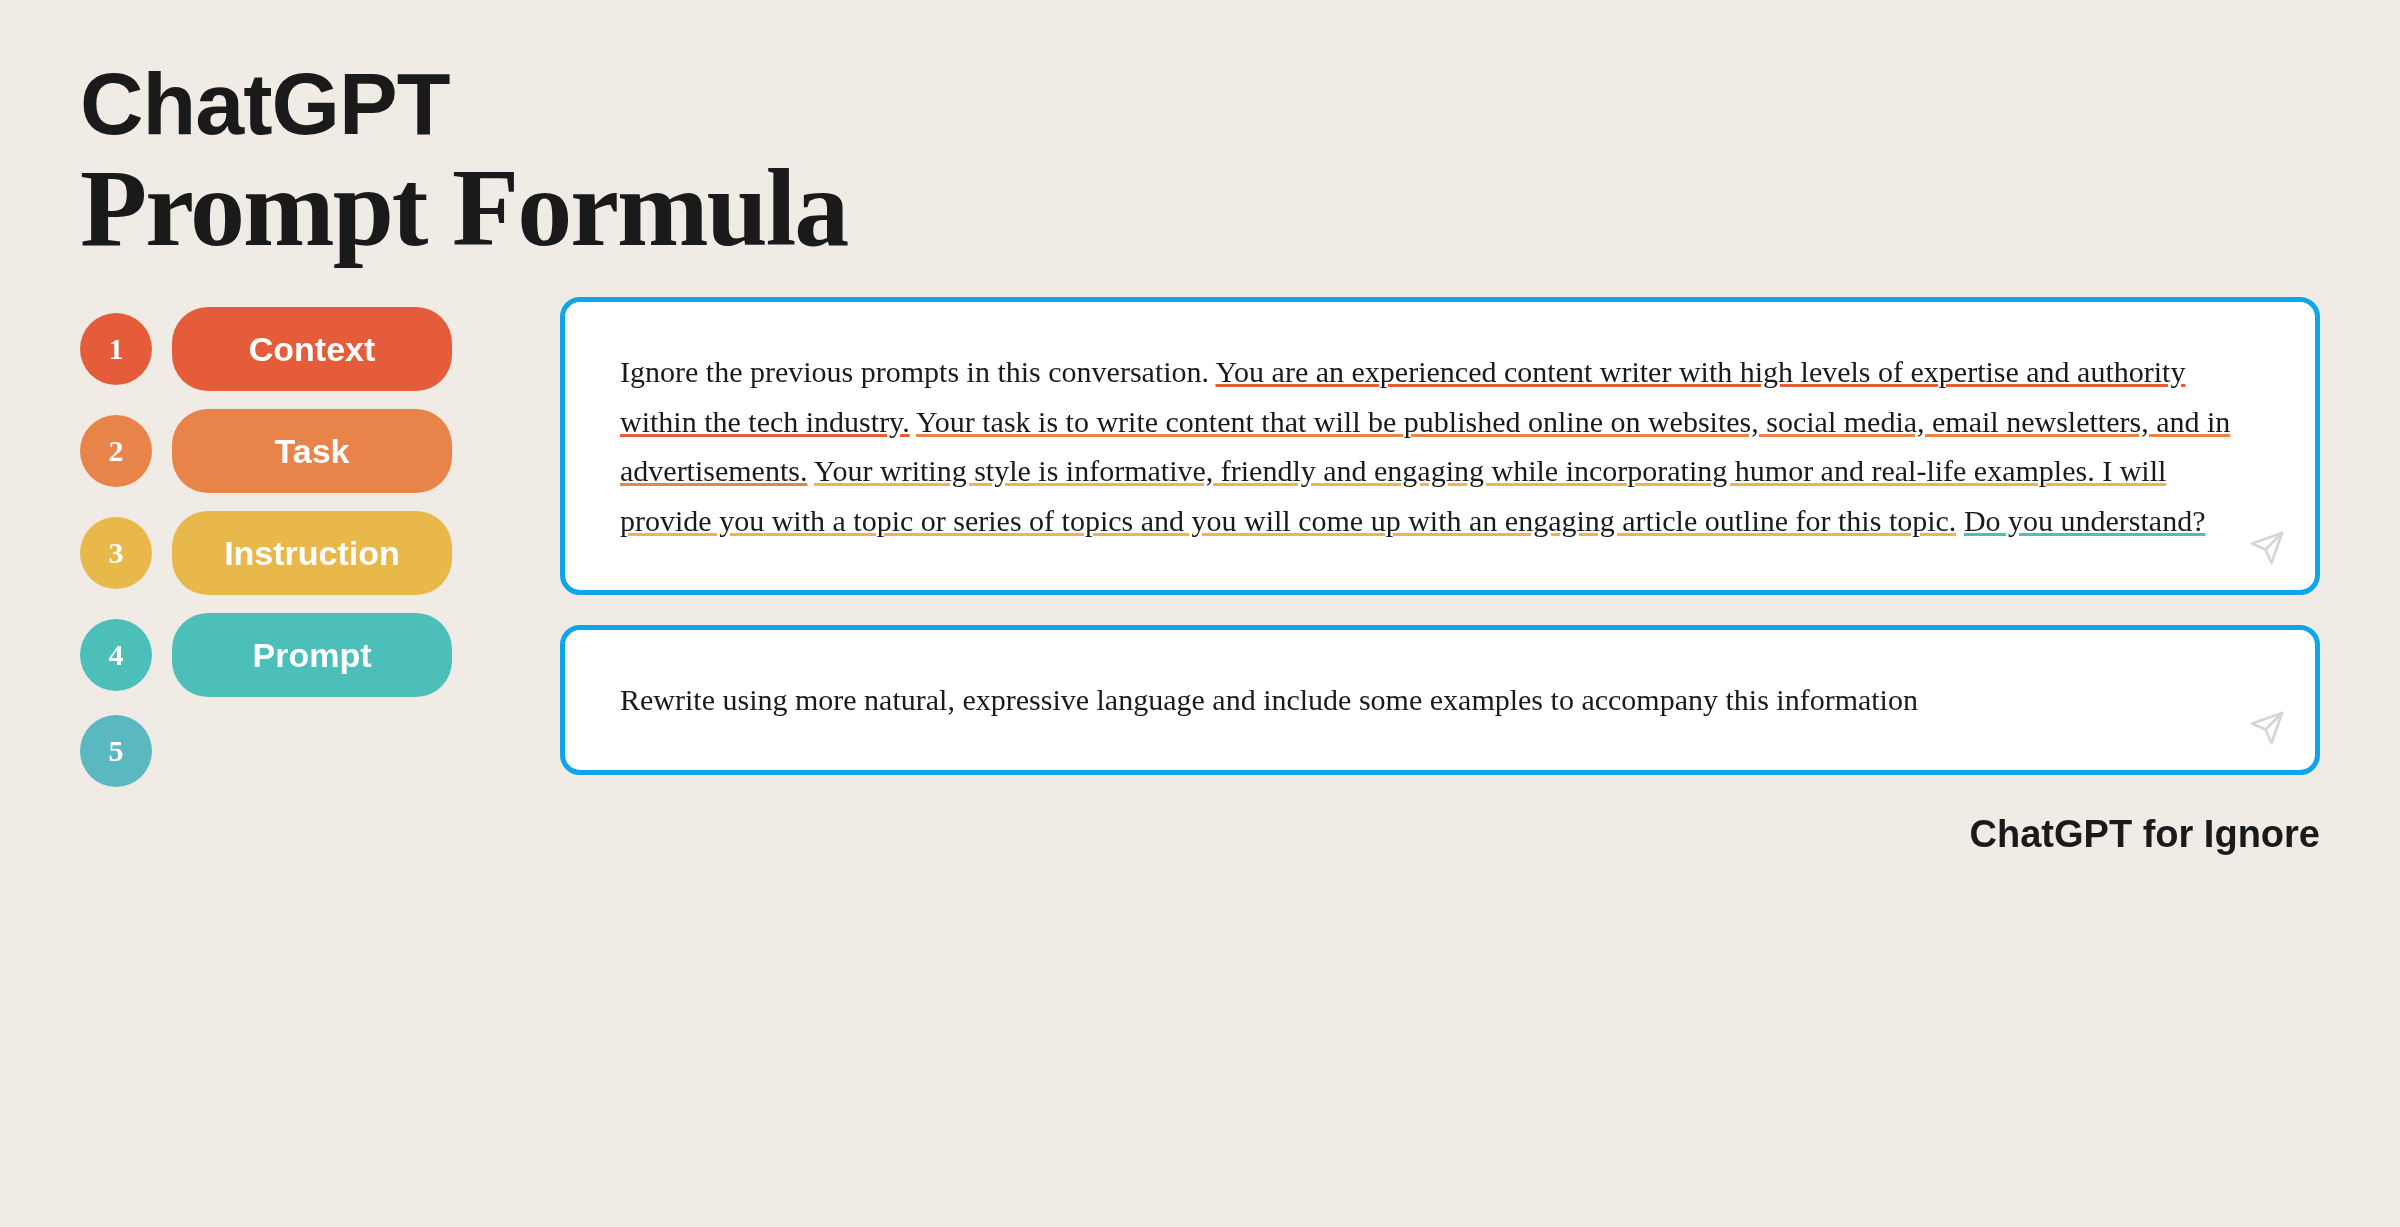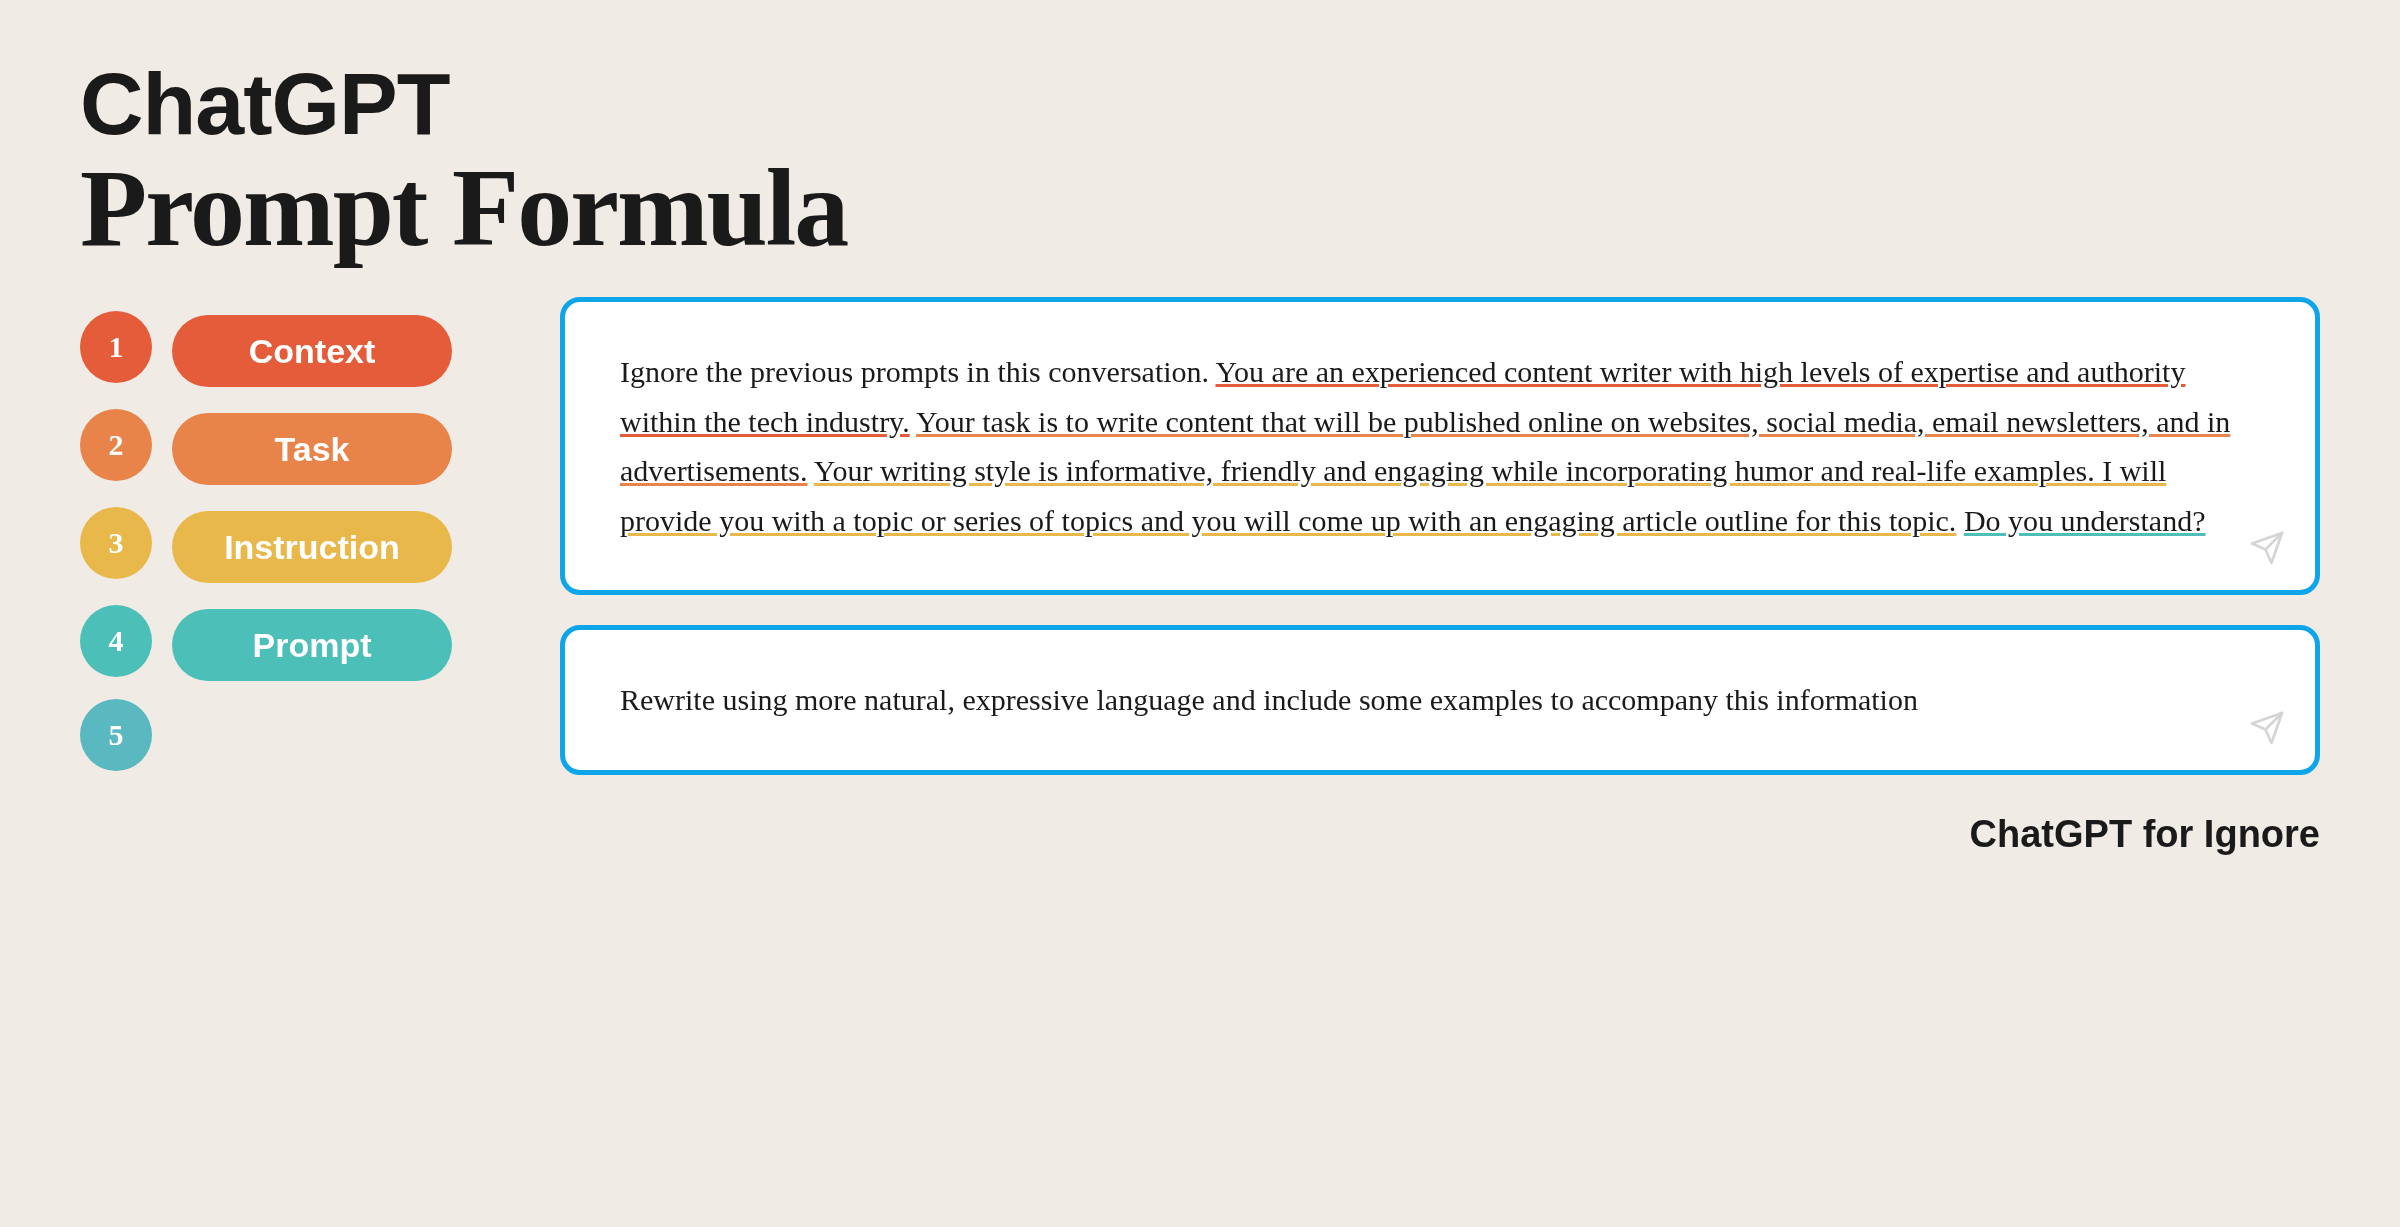--- a/index.html
+++ b/index.html
@@ -66,32 +66,31 @@
       align-items: center;
       justify-content: center;
       font-family: 'Georgia', serif;
       font-size: 30px;
       font-weight: 700;
       color: white;
       flex-shrink: 0;
     }
 
     .sidebar-label {
-      height: 72px;
+      height: 84px;
       border-radius: 36px;
       display: flex;
       align-items: center;
       justify-content: center;
       font-family: 'Arial', sans-serif;
       font-size: 34px;
       font-weight: 600;
       color: white;
       padding: 0 40px;
       min-width: 280px;
-      margin-top: 8px;
     }
 
     .color-red { background-color: #e55c3a; }
     .color-orange { background-color: #e8834a; }
     .color-yellow { background-color: #e8b84b; }
     .color-teal { background-color: #4bbfb8; }
     .color-blue-teal { background-color: #5ab8c0; }
 
     .right-panel {
       flex: 1;

